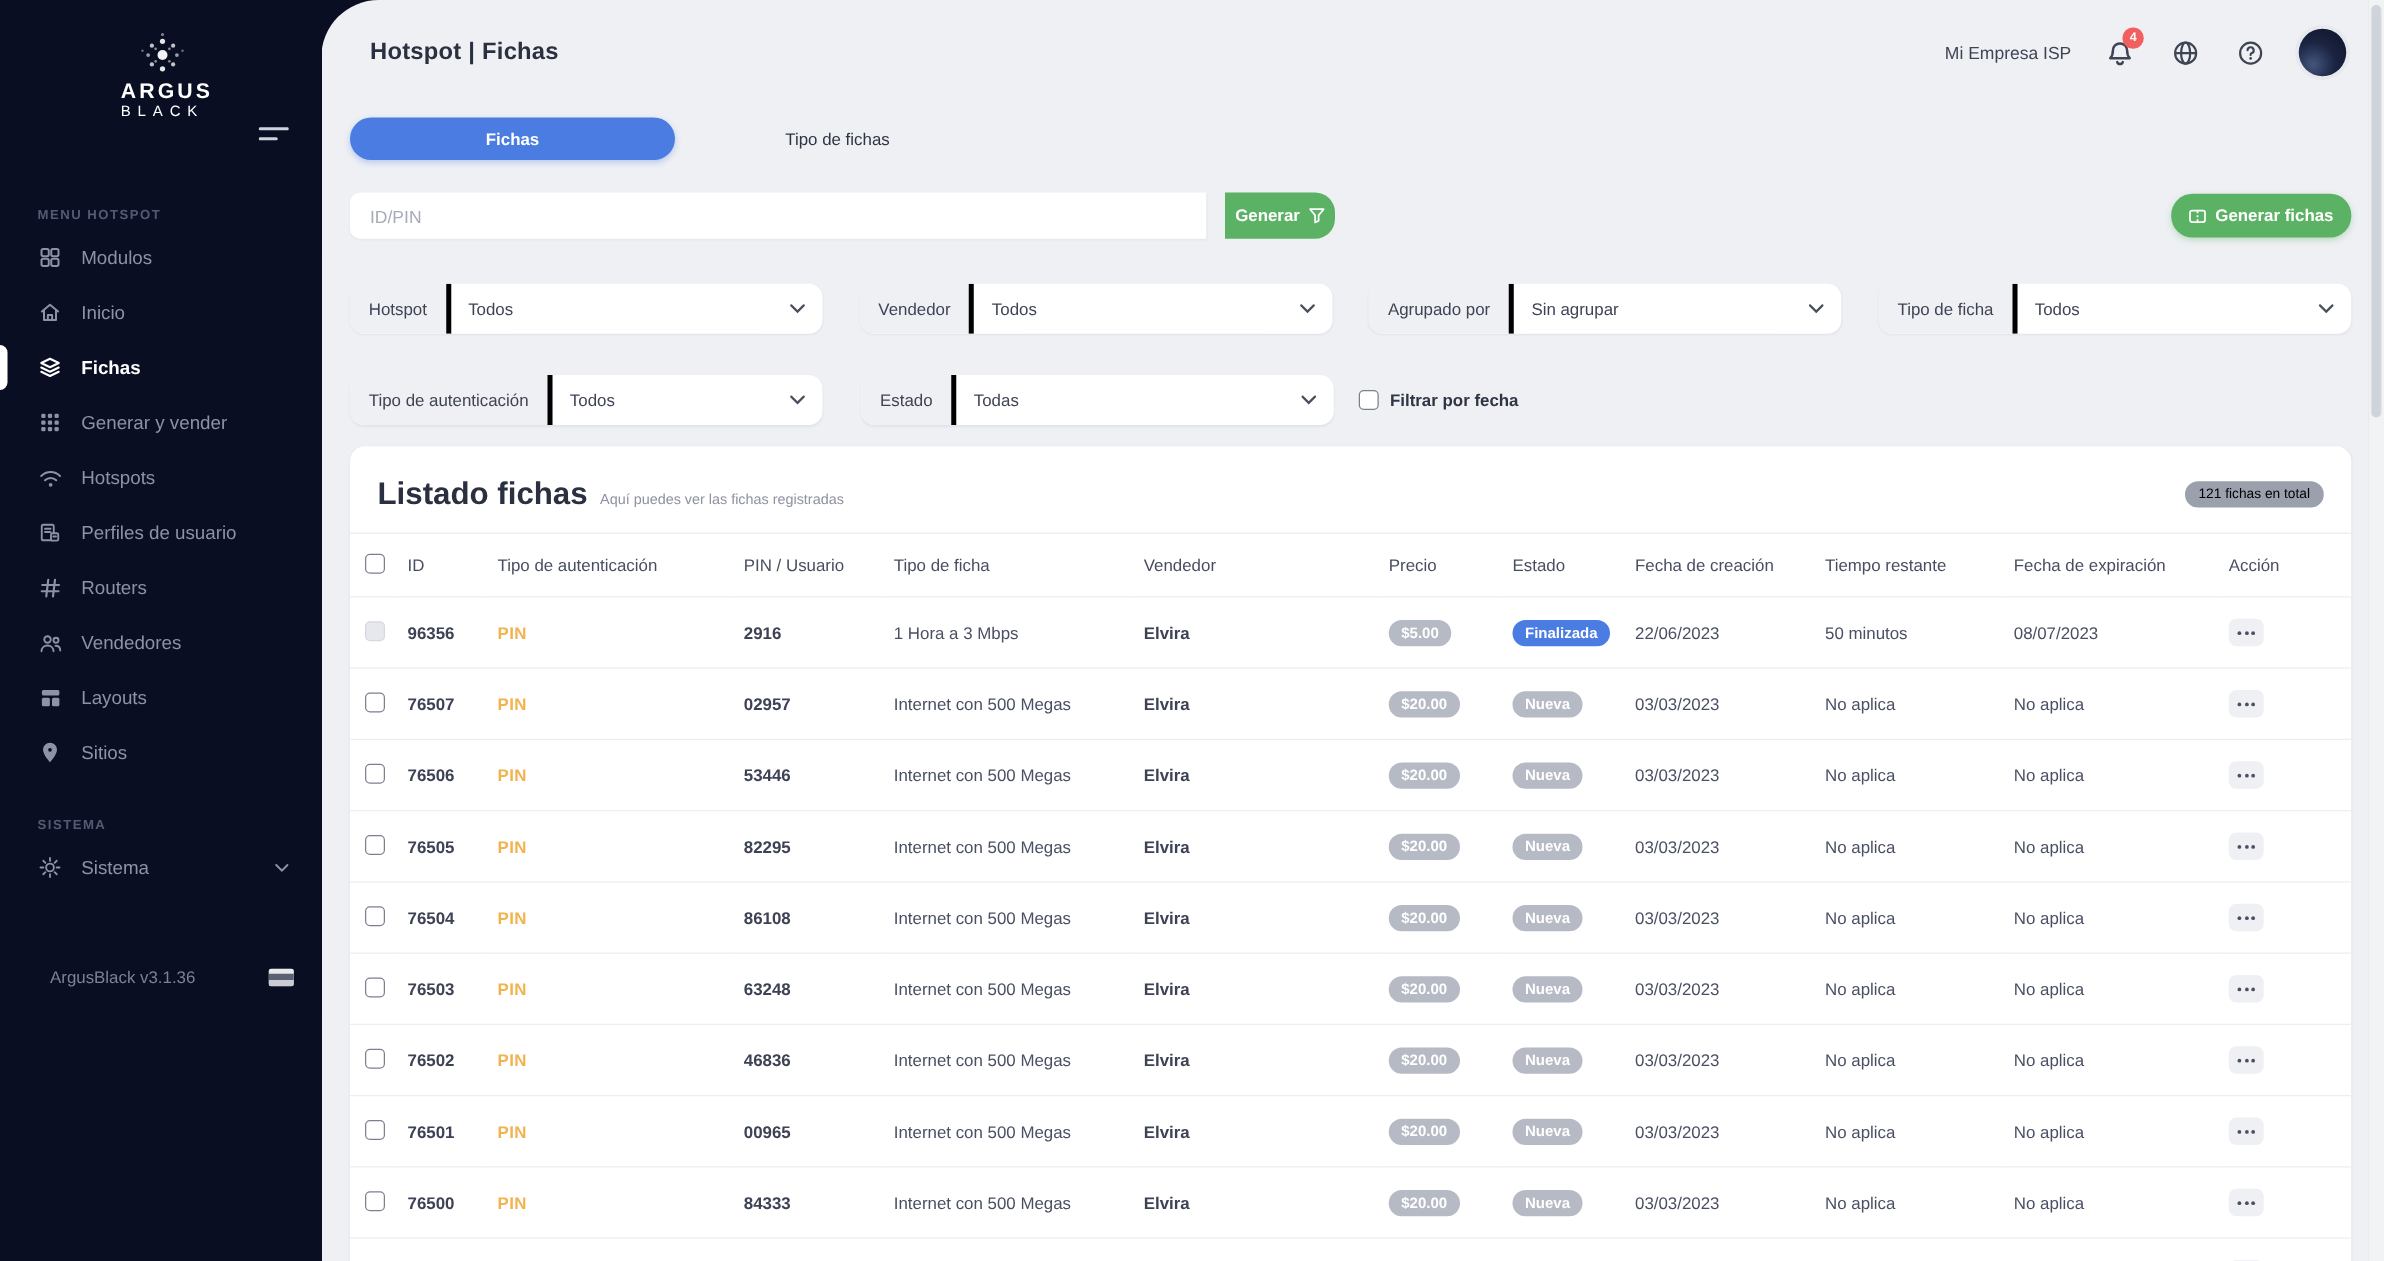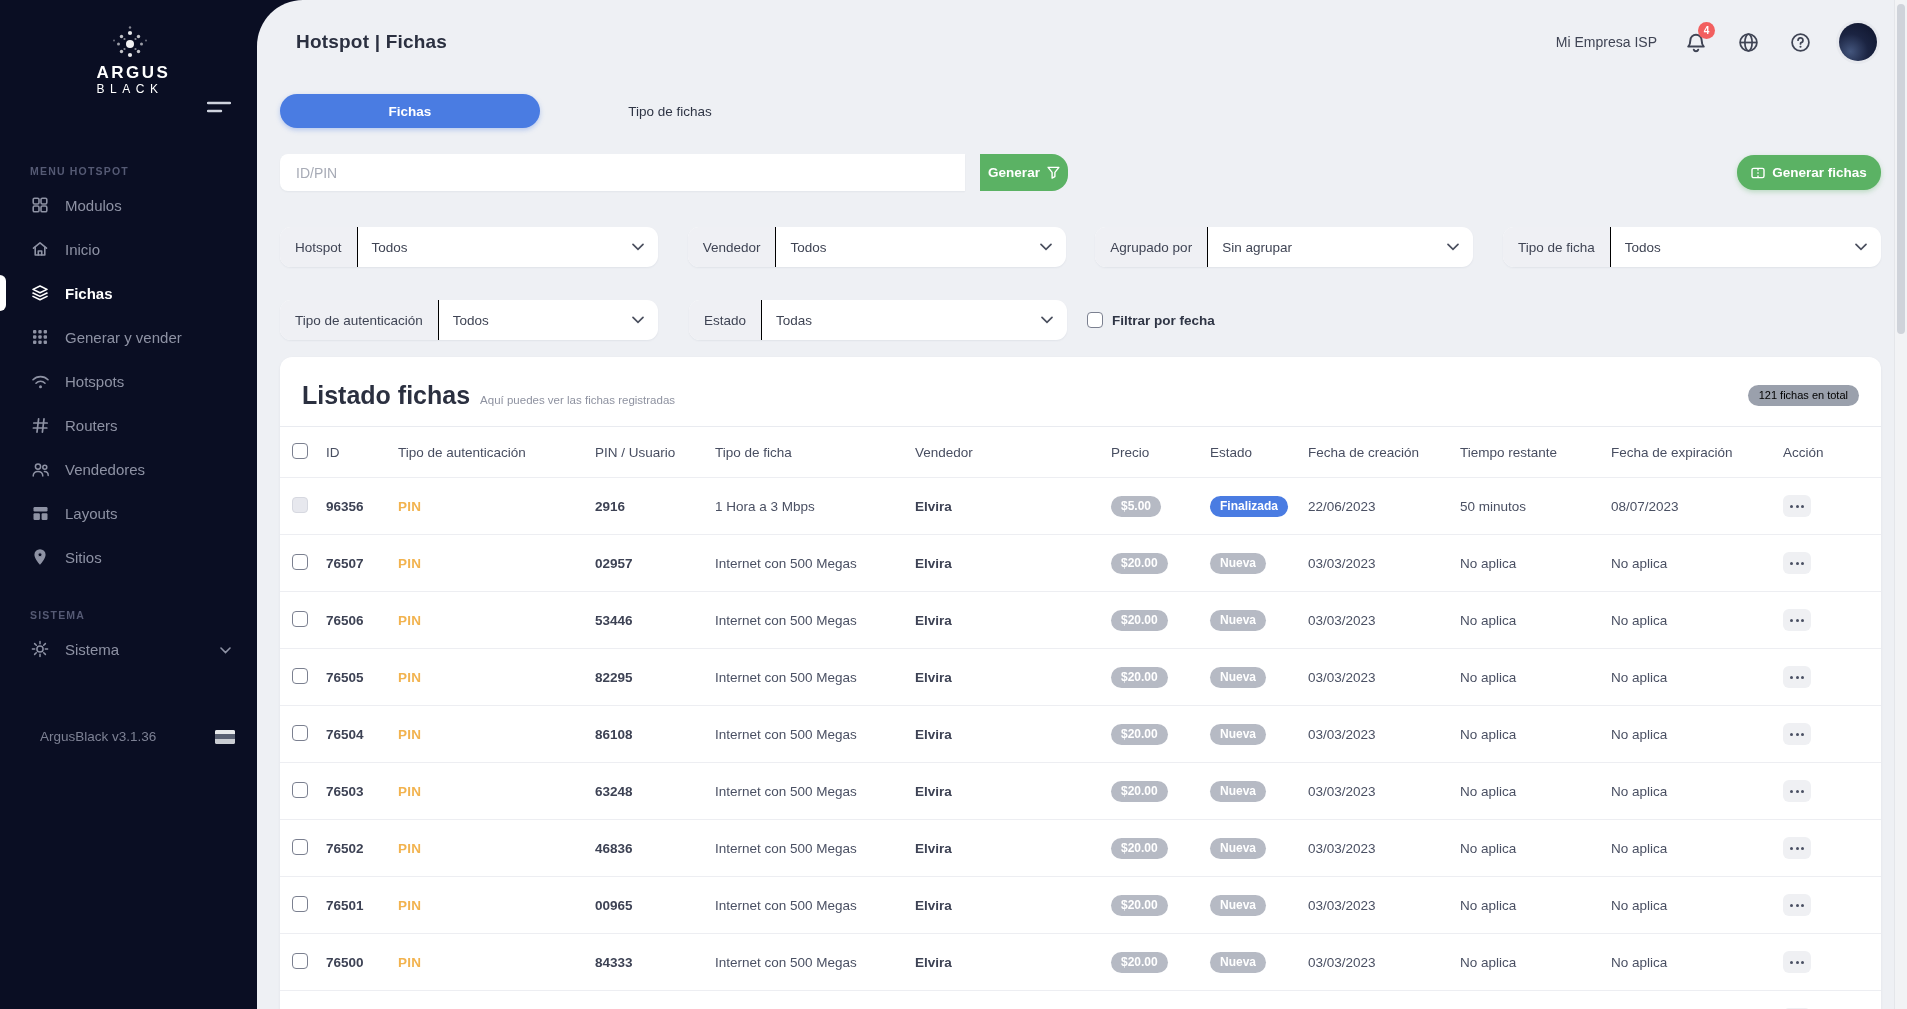--- a/index.html
+++ b/index.html
@@ -55,21 +55,21 @@
   .search-input::placeholder { color:#a7abb6; }
   .btn-green { display:flex; align-items:center; justify-content:center; gap:7px; border:none; background:#5bb264; color:#fff; font-size:13.5px; font-weight:700; cursor:pointer; font-family:inherit; }
   .filtrar-btn { width:88px; height:37px; border-radius:0 16px 16px 0; }
   .generar-btn { margin-left:auto; width:144px; height:35px; border-radius:17px; box-shadow:0 2px 5px rgba(91,178,100,.35); }
 
   
   .filter-row { display:flex; margin-top:36px; }
   .filter-row.second { margin-top:33px; }
   .filter-row.first { justify-content:space-between; }
   .filter-group { display:flex; width:378px; height:40px; background:#fff; border-radius:11px; box-shadow:0 1px 2px rgba(20,30,60,.06); overflow:hidden; }
-  .filter-label { display:flex; align-items:center; padding:0 15px; background:#eff0f4; border-right:1px solid #000000; font-size:13.5px; color:#3f4454; white-space:nowrap; }
+  .filter-label { display:flex; align-items:center; padding:0 15px; background:#eff0f4; border-right:4px solid #000000; font-size:13.5px; color:#3f4454; white-space:nowrap; }
   .filter-select { flex:1; display:flex; align-items:center; padding:0 14px; cursor:pointer; }
   .filter-value { font-size:13.5px; color:#3f4454; }
   .chevron { margin-left:auto; display:flex; }
   .filter-row.second .filter-group + .filter-group { margin-left:31px; }
   .date-check { display:flex; align-items:center; margin-left:20px; cursor:pointer; }
   .checkbox { width:16px; height:16px; border:1.6px solid #9ba0ab; border-radius:4px; background:#fff; display:inline-block; }
   .checkbox.dark { border-color:#7b8090; }
   .checkbox.disabled { background:#e7e8ee; border-color:#d6d8e0; }
   .date-check .check-label { margin-left:9px; font-size:13.5px; font-weight:700; color:#2f3545; }
 
@@ -189,20 +189,31 @@
     <span class="nav-icon">
       <svg width="19" height="17" viewBox="0 0 19 17" fill="none" stroke-width="1.6" stroke-linecap="round">
           <path d="M2 6.8a10.5 10.5 0 0 1 15 0"></path>
           <path d="M5 10.2a6.3 6.3 0 0 1 9 0"></path>
           <circle class="fillic" cx="9.5" cy="13.8" r="1.5"></circle>
         </svg>
     </span>
     <span class="nav-label">Hotspots</span>
   </div>
 
+  <div class="nav-item">
+    <span class="nav-icon">
+      <svg width="18" height="18" viewBox="0 0 18 18" fill="none" stroke-width="1.5" stroke-linecap="round">
+          <rect x="2.4" y="2.8" width="9.6" height="12.4" rx="1.3"></rect>
+          <path d="M5 6h4.4M5 8.6h4.4"></path>
+          <rect x="9.8" y="9.6" width="5.8" height="5.9" rx="1.1" fill="#0a0e23"></rect>
+          <path d="M11.6 12.2h2.2"></path>
+        </svg>
+    </span>
+    <span class="nav-label">Perfiles de usuario</span>
+  </div>
 
   <div class="nav-item">
     <span class="nav-icon">
       <svg width="17" height="17" viewBox="0 0 17 17" fill="none" stroke-width="1.7" stroke-linecap="round">
           <path d="M6.6 1.8 5 15.2M12 1.8l-1.6 13.4M1.8 6h13.4M1.4 11h13.4"></path>
         </svg>
     </span>
     <span class="nav-label">Routers</span>
   </div>
 

